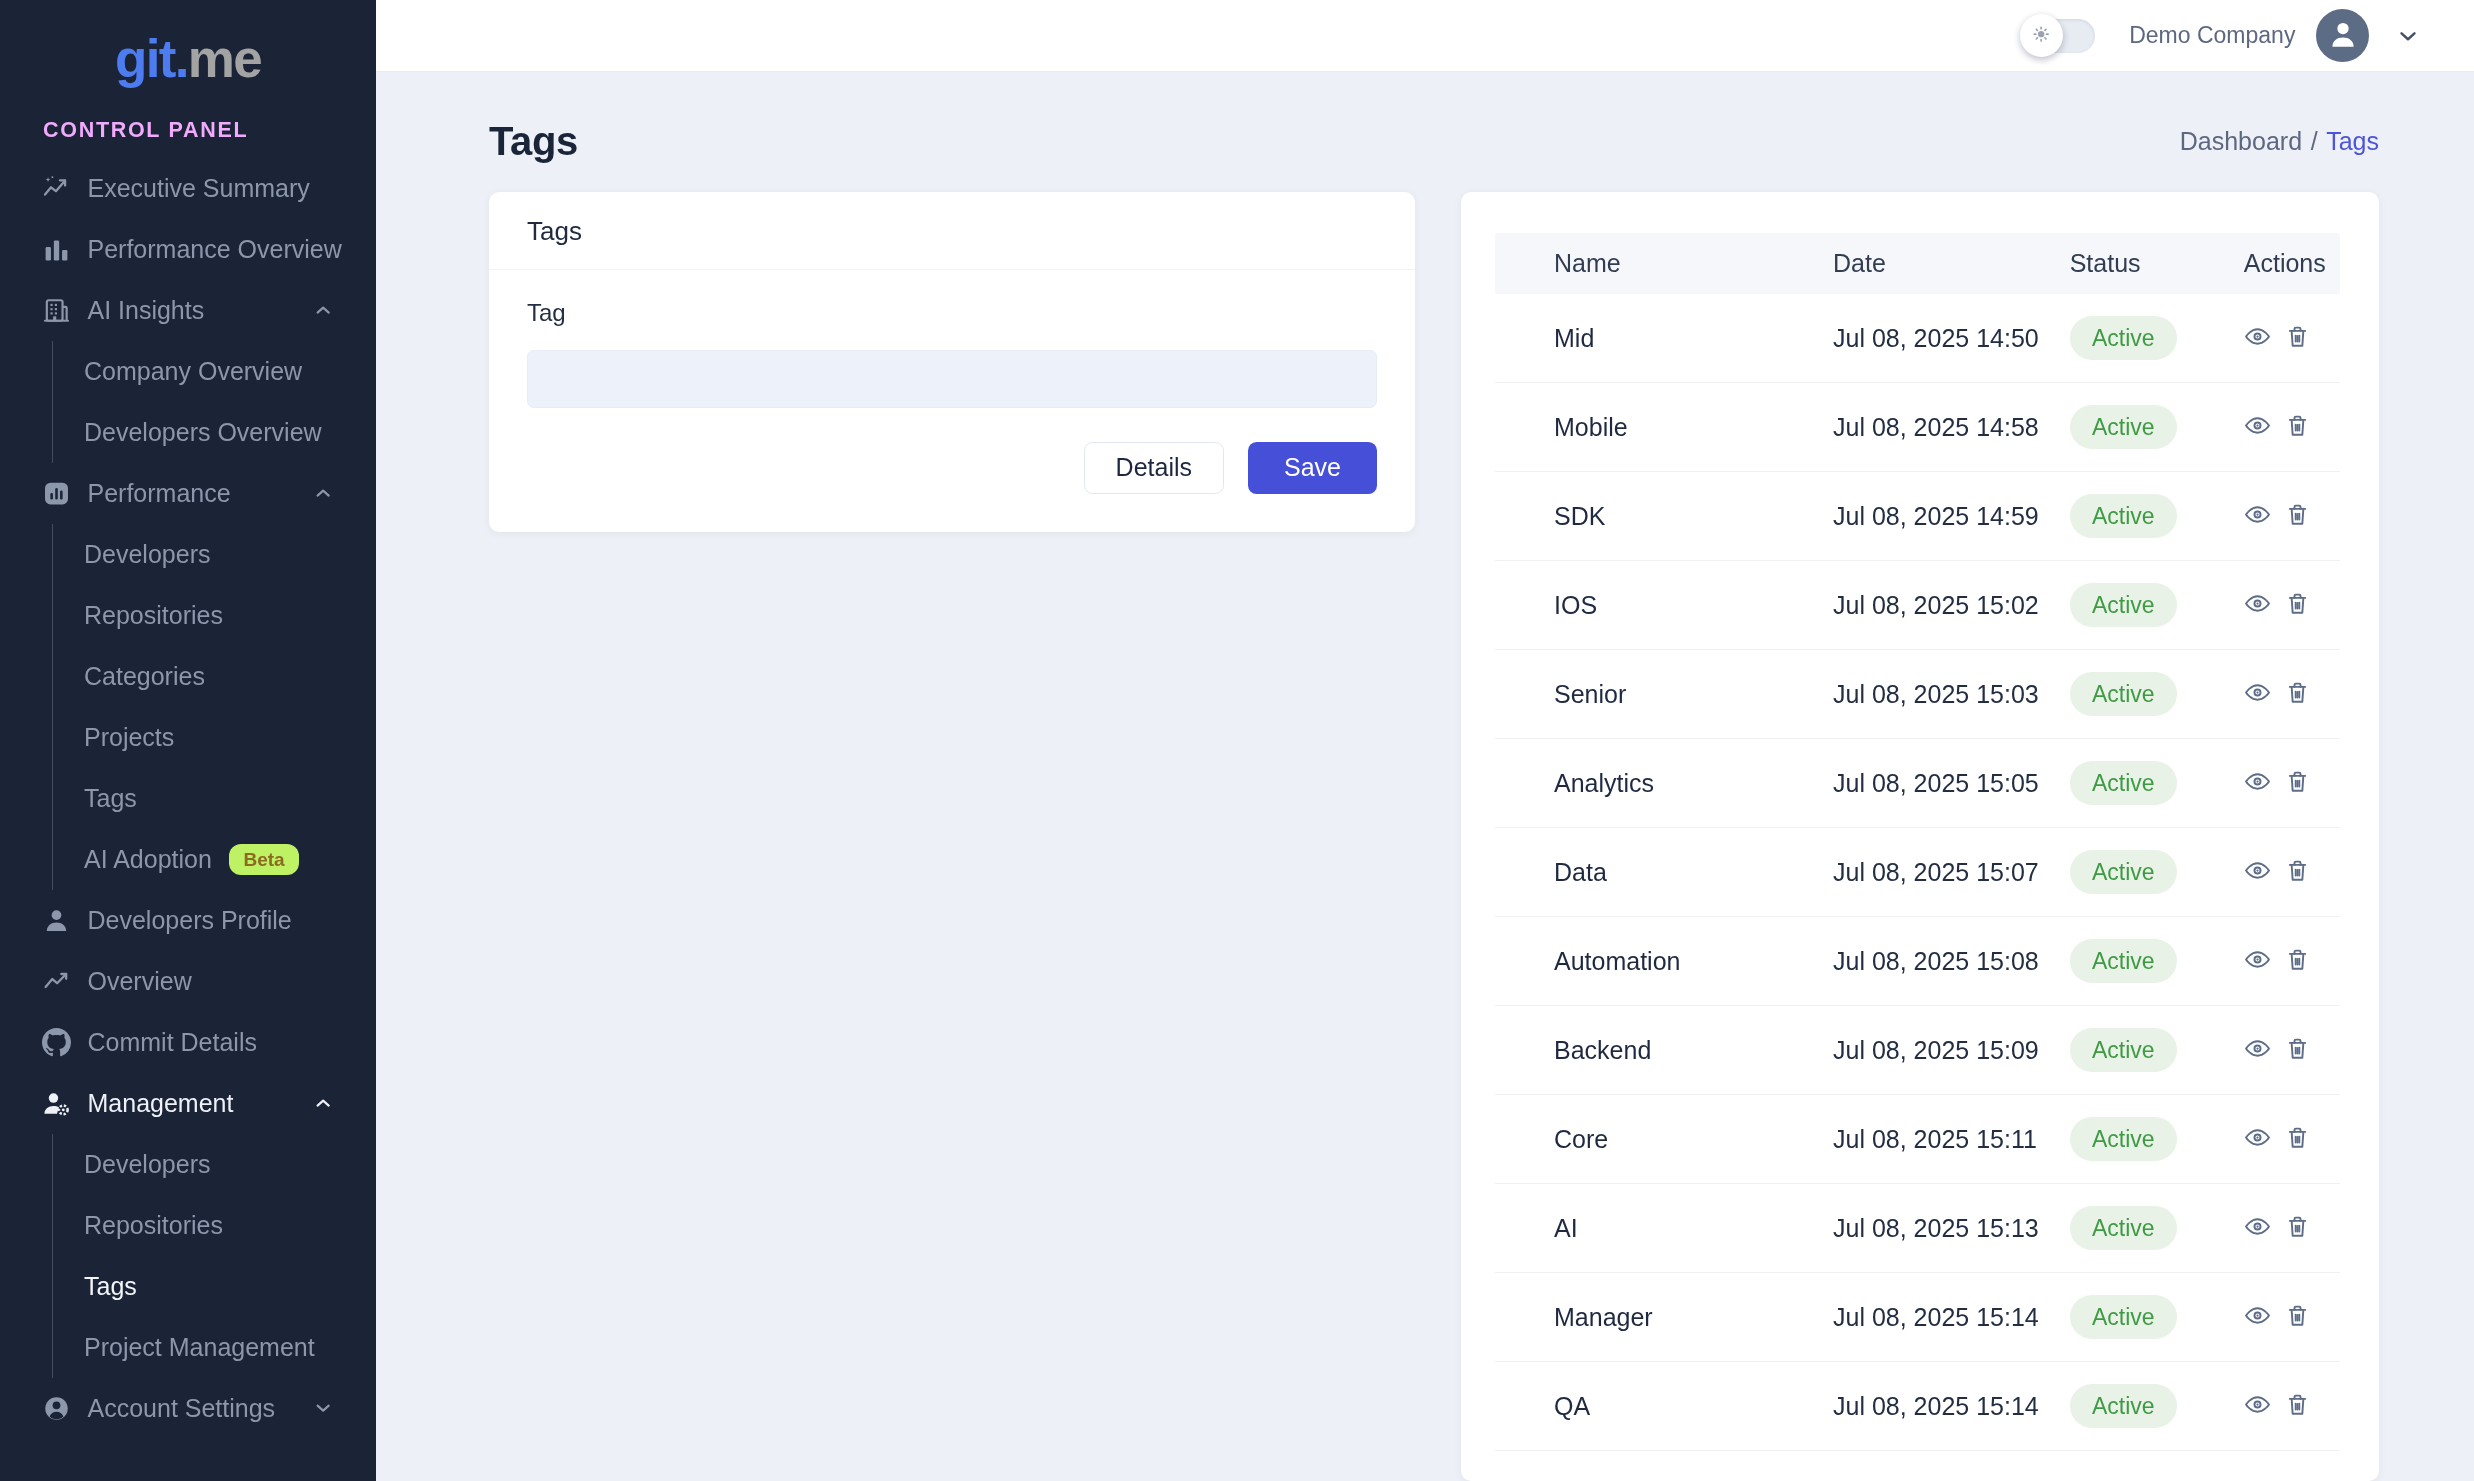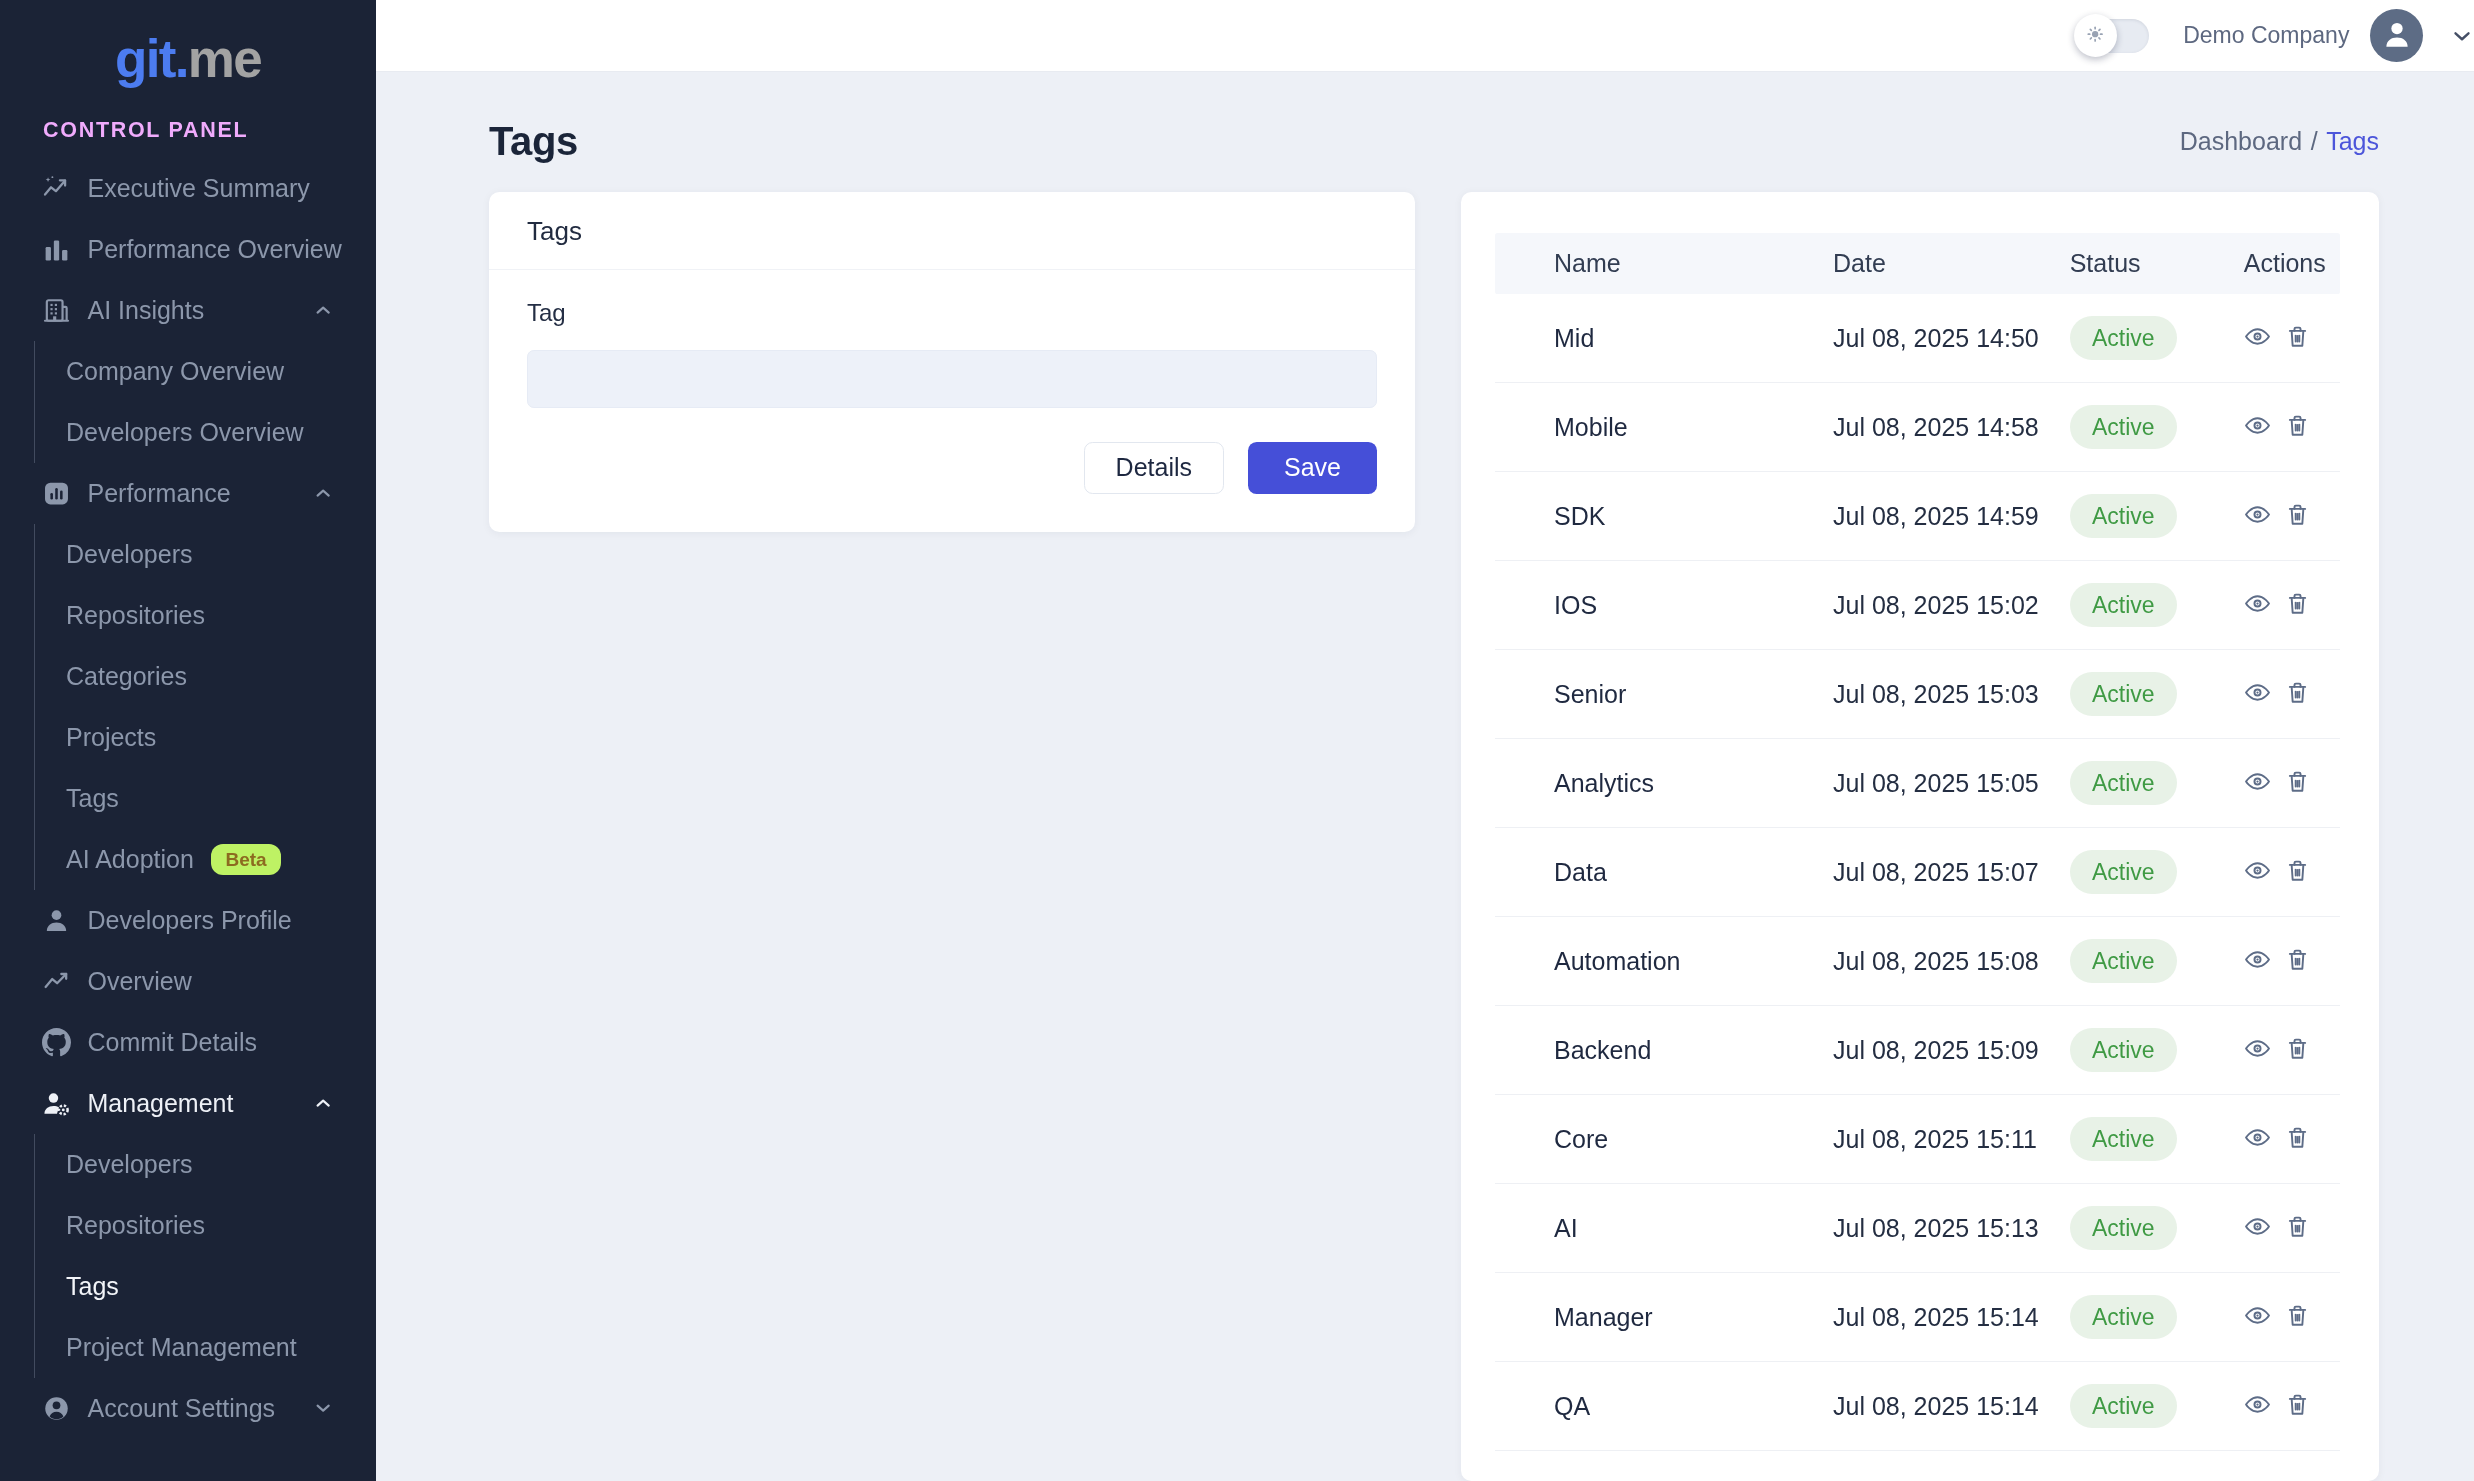--- a/index.html
+++ b/index.html
@@ -26,36 +26,36 @@
     height:61px; display:flex; align-items:center;
     padding:0 41px 0 41px; cursor:pointer;
     color:#8c97ab; font-size:25px;
   }
   .nav-item.active { color:#eef1f7; }
   .nav-item .ic { width:31px; height:31px; margin-right:15.5px; display:flex; align-items:center; justify-content:center; flex-shrink:0; }
   .nav-item .ic svg { width:29px; height:29px; }
   .nav-item .lbl { flex:1; white-space:nowrap; }
   .chev { width:24px; height:24px; display:flex; align-items:center; justify-content:center; }
   .chev svg { width:22.3px; height:22.3px; }
-  .subgroup { margin-left:34px; border-left:1.7px solid rgba(140,151,171,0.35); }
+  .subgroup { margin-left:52px; border-left:1.7px solid rgba(140,151,171,0.35); }
   .sub-item {
     height:61px; display:flex; align-items:center;
     padding-left:31px; font-size:25px; color:#8c97ab; cursor:pointer; white-space:nowrap;
   }
   .sub-item.active { color:#f3f5f9; }
   .badge {
     margin-left:17px; background:#bef264; color:#8c6b20;
     font-size:19px; font-weight:700; padding:6px 14.6px; border-radius:12px; line-height:1;
   }
 
   
   .main { flex:1; display:flex; flex-direction:column; }
   .topbar {
     height:103px; background:#ffffff; border-bottom:1.7px solid #e8ebf1;
-    display:flex; align-items:center; justify-content:flex-end; 
+    display:flex; align-items:center; justify-content:flex-end; padding-right:54px;
   }
   .toggle { width:74px; height:34px; border-radius:19px; background:#e7ebf2; position:relative; cursor:pointer; box-shadow:inset 0 0.9px 3.4px rgba(20,30,60,.10); }
   .knob {
     position:absolute; left:-1.7px; top:-4.3px; width:43px; height:43px; border-radius:50%;
     background:#ffffff; box-shadow:0 2.6px 7.7px rgba(20,30,60,.28);
     display:flex; align-items:center; justify-content:center;
   }
   .company { margin-left:34px; font-size:23px; color:#5d6880; }
   .avatar { margin-left:20.6px; width:53px; height:53px; border-radius:50%; background:#5d6c85; display:flex; align-items:center; justify-content:center; cursor:pointer; }
   .avatar svg { width:34px; height:34px; }

